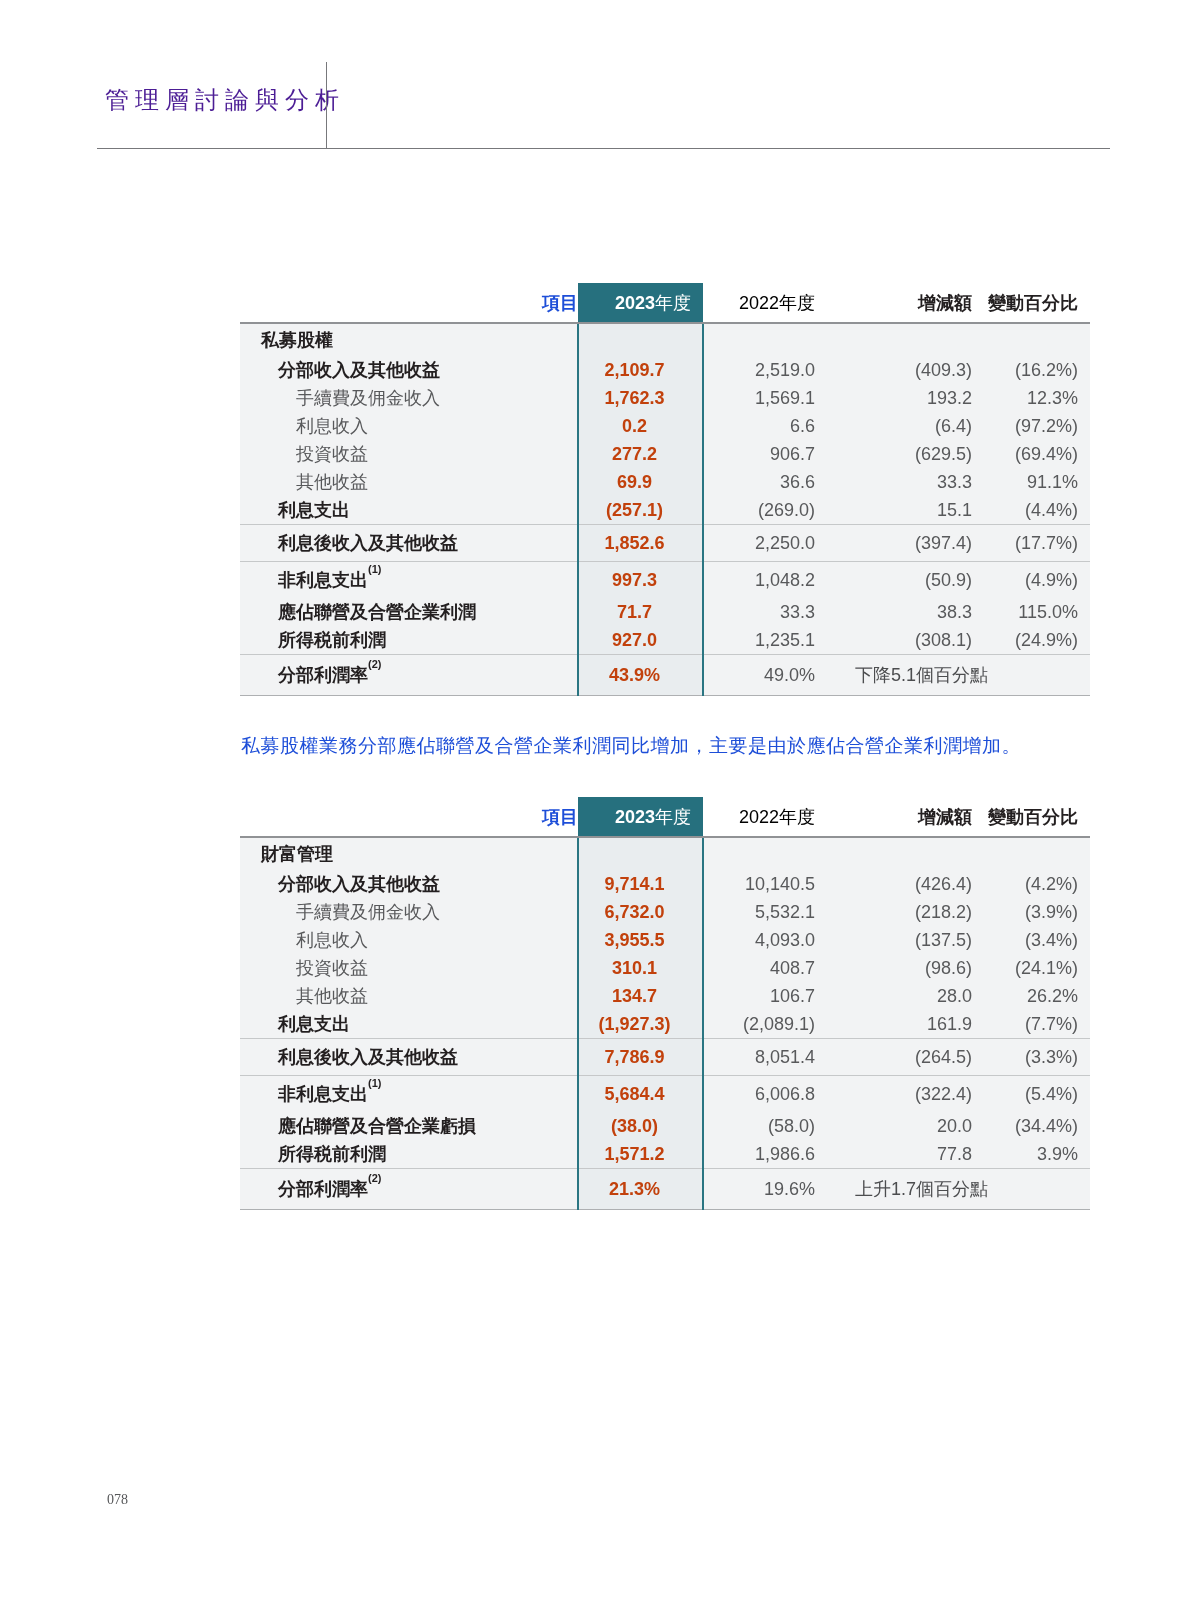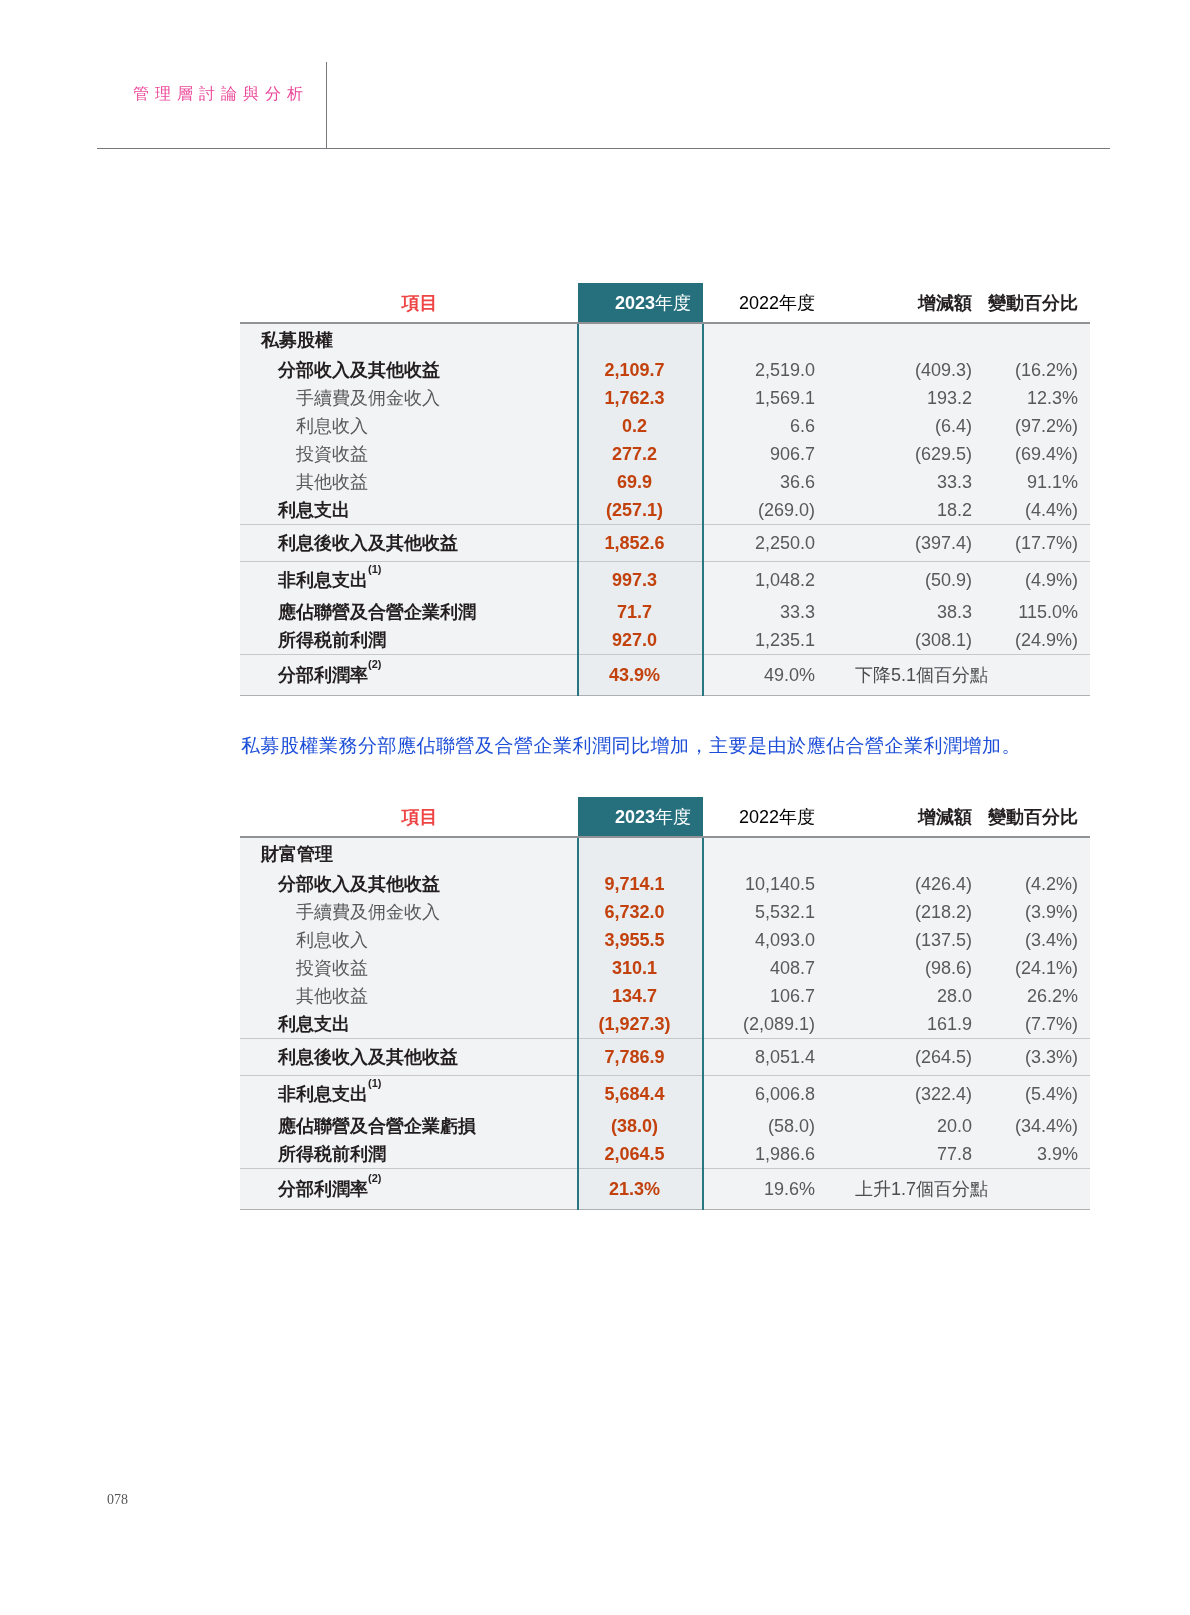--- a/index.html
+++ b/index.html
@@ -3,21 +3,21 @@
 <meta charset="utf-8">
 <style>
   html,body { margin:0; padding:0; background:#ffffff; }
   .page {
     position:relative; width:1190px; height:1615px; background:#ffffff;
     font-family:"Liberation Sans", sans-serif; overflow:hidden;
   }
   .doc-title {
     position:absolute; left:105px; top:84px;
     font-family:"Liberation Serif", serif;
-    font-size:16px; letter-spacing:6px; color:#ec4899;margin-left:28px;
+    font-size:24px; letter-spacing:6px; color:#4c1d95;
   }
   .vrule { position:absolute; left:326px; top:62px; width:1px; height:87px; background:#77787b; }
   .hrule { position:absolute; left:97px; top:148px; width:1013px; height:1px; background:#77787b; }
 
   .para {
     position:absolute; left:241px; top:733px; width:820px;
     font-family:"Liberation Serif", serif; font-size:19px; color:#1d4ed8;
     letter-spacing:0.5px; line-height:26px;
   }
   .page-num {
@@ -25,21 +25,21 @@
     font-family:"Liberation Serif", serif; font-size:14px; color:#565759;
   }
 
   table.fin { position:absolute; left:240px; width:850px; border-collapse:collapse; table-layout:fixed; }
   #table1 { top:283px; } #table2 { top:797px; }
 
   thead th {
     height:39px; vertical-align:middle; font-size:18px;
     border-bottom:2px solid #909295; padding:0;
   }
-  th.h-item  { text-align:center;  padding-left:21px; color:#ef4444; font-weight:bold; }
+  th.h-item  { text-align:right;  padding-left:21px; color:#1d4ed8; font-weight:bold; }
   th.h-2023  { background:#26707e; color:#ffffff; text-align:right; padding-right:12px; font-weight:normal; }
   th.h-2023 .yr-bold { font-weight:bold;margin-top:32px; }
   th.h-2022  { text-align:right; padding-right:12px; color:#000000; font-weight:normal; }
   th.h-chg, th.h-pct { text-align:right; padding-right:12px; color:#231f20; font-weight:bold; }
 
   tbody td { background:#f2f3f4; font-size:18px; color:#58595b; padding:0; vertical-align:middle; }
   tr.r       td { height:28px; }
   tr.r-section td { height:32px; }
   tr.r-sep   td { height:36px; }
   tr.r-last  td { height:40px; }
@@ -126,21 +126,21 @@
           <td class="c1 ind2 gray"><span>其他收益</span></td>
           <td class="c2023">69.9</td>
           <td class="num">36.6</td>
           <td class="num">33.3</td>
           <td class="num">91.1%</td>
         </tr>
         <tr class="r">
           <td class="c1 ind1 bold"><span>利息支出</span></td>
           <td class="c2023">(257.1)</td>
           <td class="num">(269.0)</td>
-          <td class="num">18.2</td>
+          <td class="num">15.1</td>
           <td class="num">(4.4%)</td>
         </tr>
         <tr class="r-sep sep">
           <td class="c1 ind1 bold"><span>利息後收入及其他收益</span></td>
           <td class="c2023">1,852.6</td>
           <td class="num">2,250.0</td>
           <td class="num">(397.4)</td>
           <td class="num">(17.7%)</td>
         </tr>
         <tr class="r-sep sep">
@@ -258,21 +258,21 @@
         </tr>
         <tr class="r">
           <td class="c1 ind1 bold"><span>應佔聯營及合營企業虧損</span></td>
           <td class="c2023">(38.0)</td>
           <td class="num">(58.0)</td>
           <td class="num">20.0</td>
           <td class="num">(34.4%)</td>
         </tr>
         <tr class="r">
           <td class="c1 ind1 bold"><span>所得税前利潤</span></td>
-          <td class="c2023">2,064.5</td>
+          <td class="c2023">1,571.2</td>
           <td class="num">1,986.6</td>
           <td class="num">77.8</td>
           <td class="num">3.9%</td>
         </tr>
         <tr class="r-last sep">
           <td class="c1 ind1 bold"><span>分部利潤率</span><sup class="fn">(2)</sup></td>
           <td class="c2023">21.3%</td>
           <td class="num">19.6%</td>
           <td class="note-cell" colspan="2">上升1.7個百分點</td>
         </tr>

